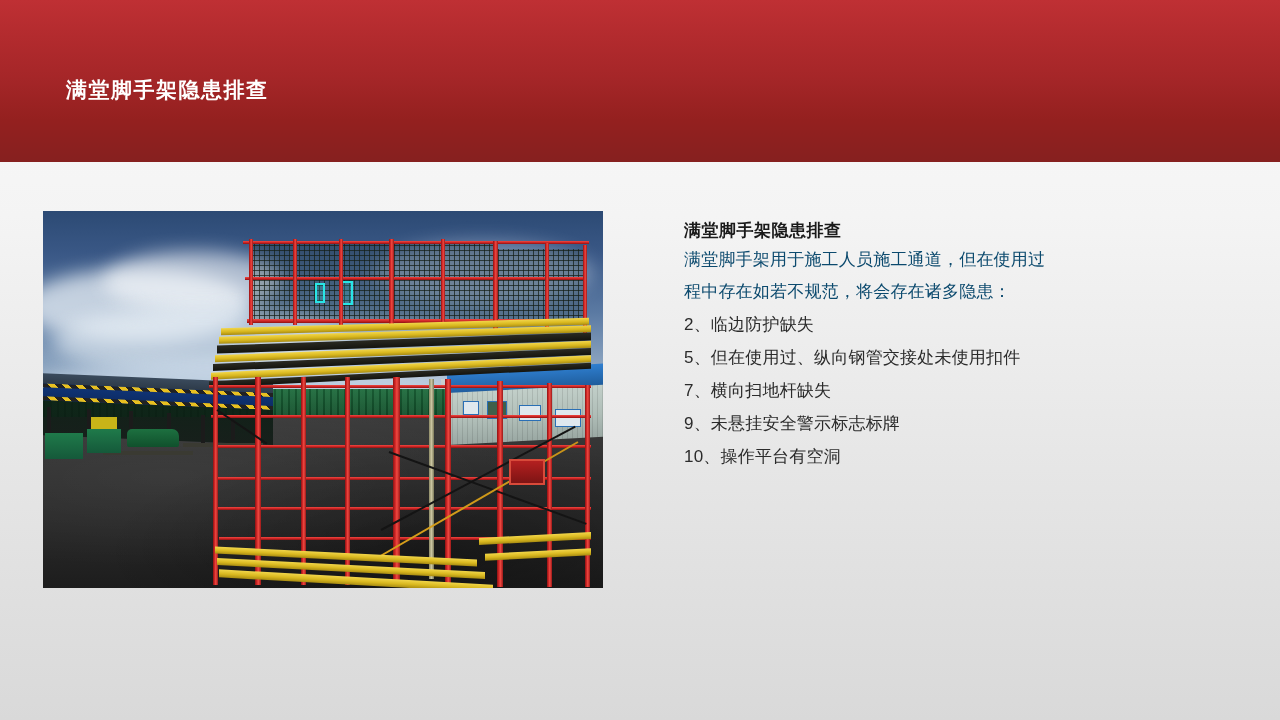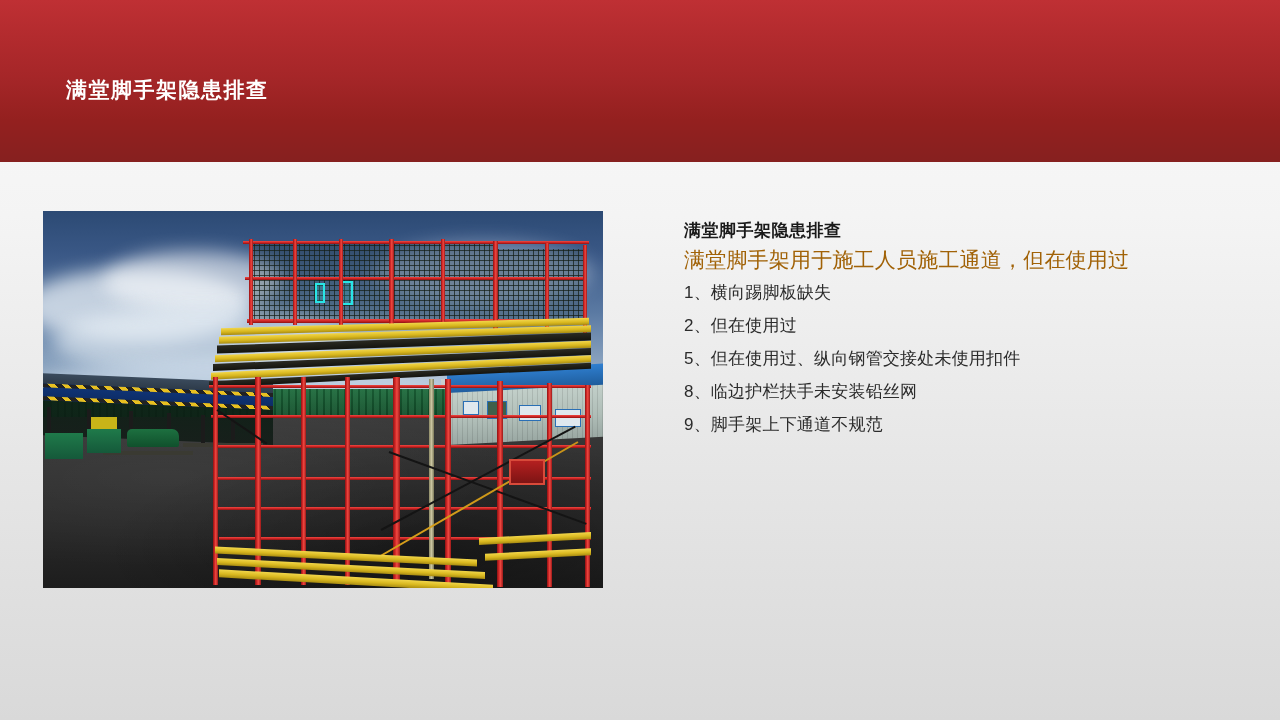--- a/index.html
+++ b/index.html
@@ -163,21 +163,21 @@
     border:2px solid #d84a3a;
   }
 
   
   .panel { position:absolute; left:684px; top:218px; width:530px; }
   .panel-title {
     font-size:17px; font-weight:bold; color:#1a1a1a;
     line-height:26px; letter-spacing:.5px;
   }
   .panel-intro {
-    font-size:21px; color:#a16207; line-height:32px; letter-spacing:.2px;
+    font-size:17px; color:#0c4a6e; line-height:32px; letter-spacing:.2px;
   }
   .hazard-list { list-style:none; }
   .hazard-item {
     font-size:17px; color:#2b2b2b; line-height:33px; letter-spacing:.2px;
     white-space:nowrap;
   }
   .hz-num { display:inline-block; }
 </style>
 </head>
 <body>
@@ -288,32 +288,33 @@
 
   </div>
 </div>
 
 <div class="panel">
 
   <div class="panel-title">满堂脚手架隐患排查</div>
 
   <div class="panel-intro">
     <div>满堂脚手架用于施工人员施工通道，但在使用过</div>
+    <div>程中存在如若不规范，将会存在诸多隐患：</div>
   </div>
 
   <ul class="hazard-list">
     <li class="hazard-item">
-      <span class="hz-num">1、</span><span>横向踢脚板缺失</span>
-    </li>
-    <li class="hazard-item">
-      <span class="hz-num">2、</span><span>但在使用过</span>
+      <span class="hz-num">2、</span><span>临边防护缺失</span>
     </li>
     <li class="hazard-item">
       <span class="hz-num">5、</span><span>但在使用过、纵向钢管交接处未使用扣件</span>
     </li>
     <li class="hazard-item">
-      <span class="hz-num">8、</span><span>临边护栏扶手未安装铅丝网</span>
-    </li>
-    <li class="hazard-item">
-      <span class="hz-num">9、</span><span>脚手架上下通道不规范</span>
+      <span class="hz-num">7、</span><span>横向扫地杆缺失</span>
+    </li>
+    <li class="hazard-item">
+      <span class="hz-num">9、</span><span>未悬挂安全警示标志标牌</span>
+    </li>
+    <li class="hazard-item">
+      <span class="hz-num">10、</span><span>操作平台有空洞</span>
     </li>
   </ul>
 </div>
 
 </body></html>

